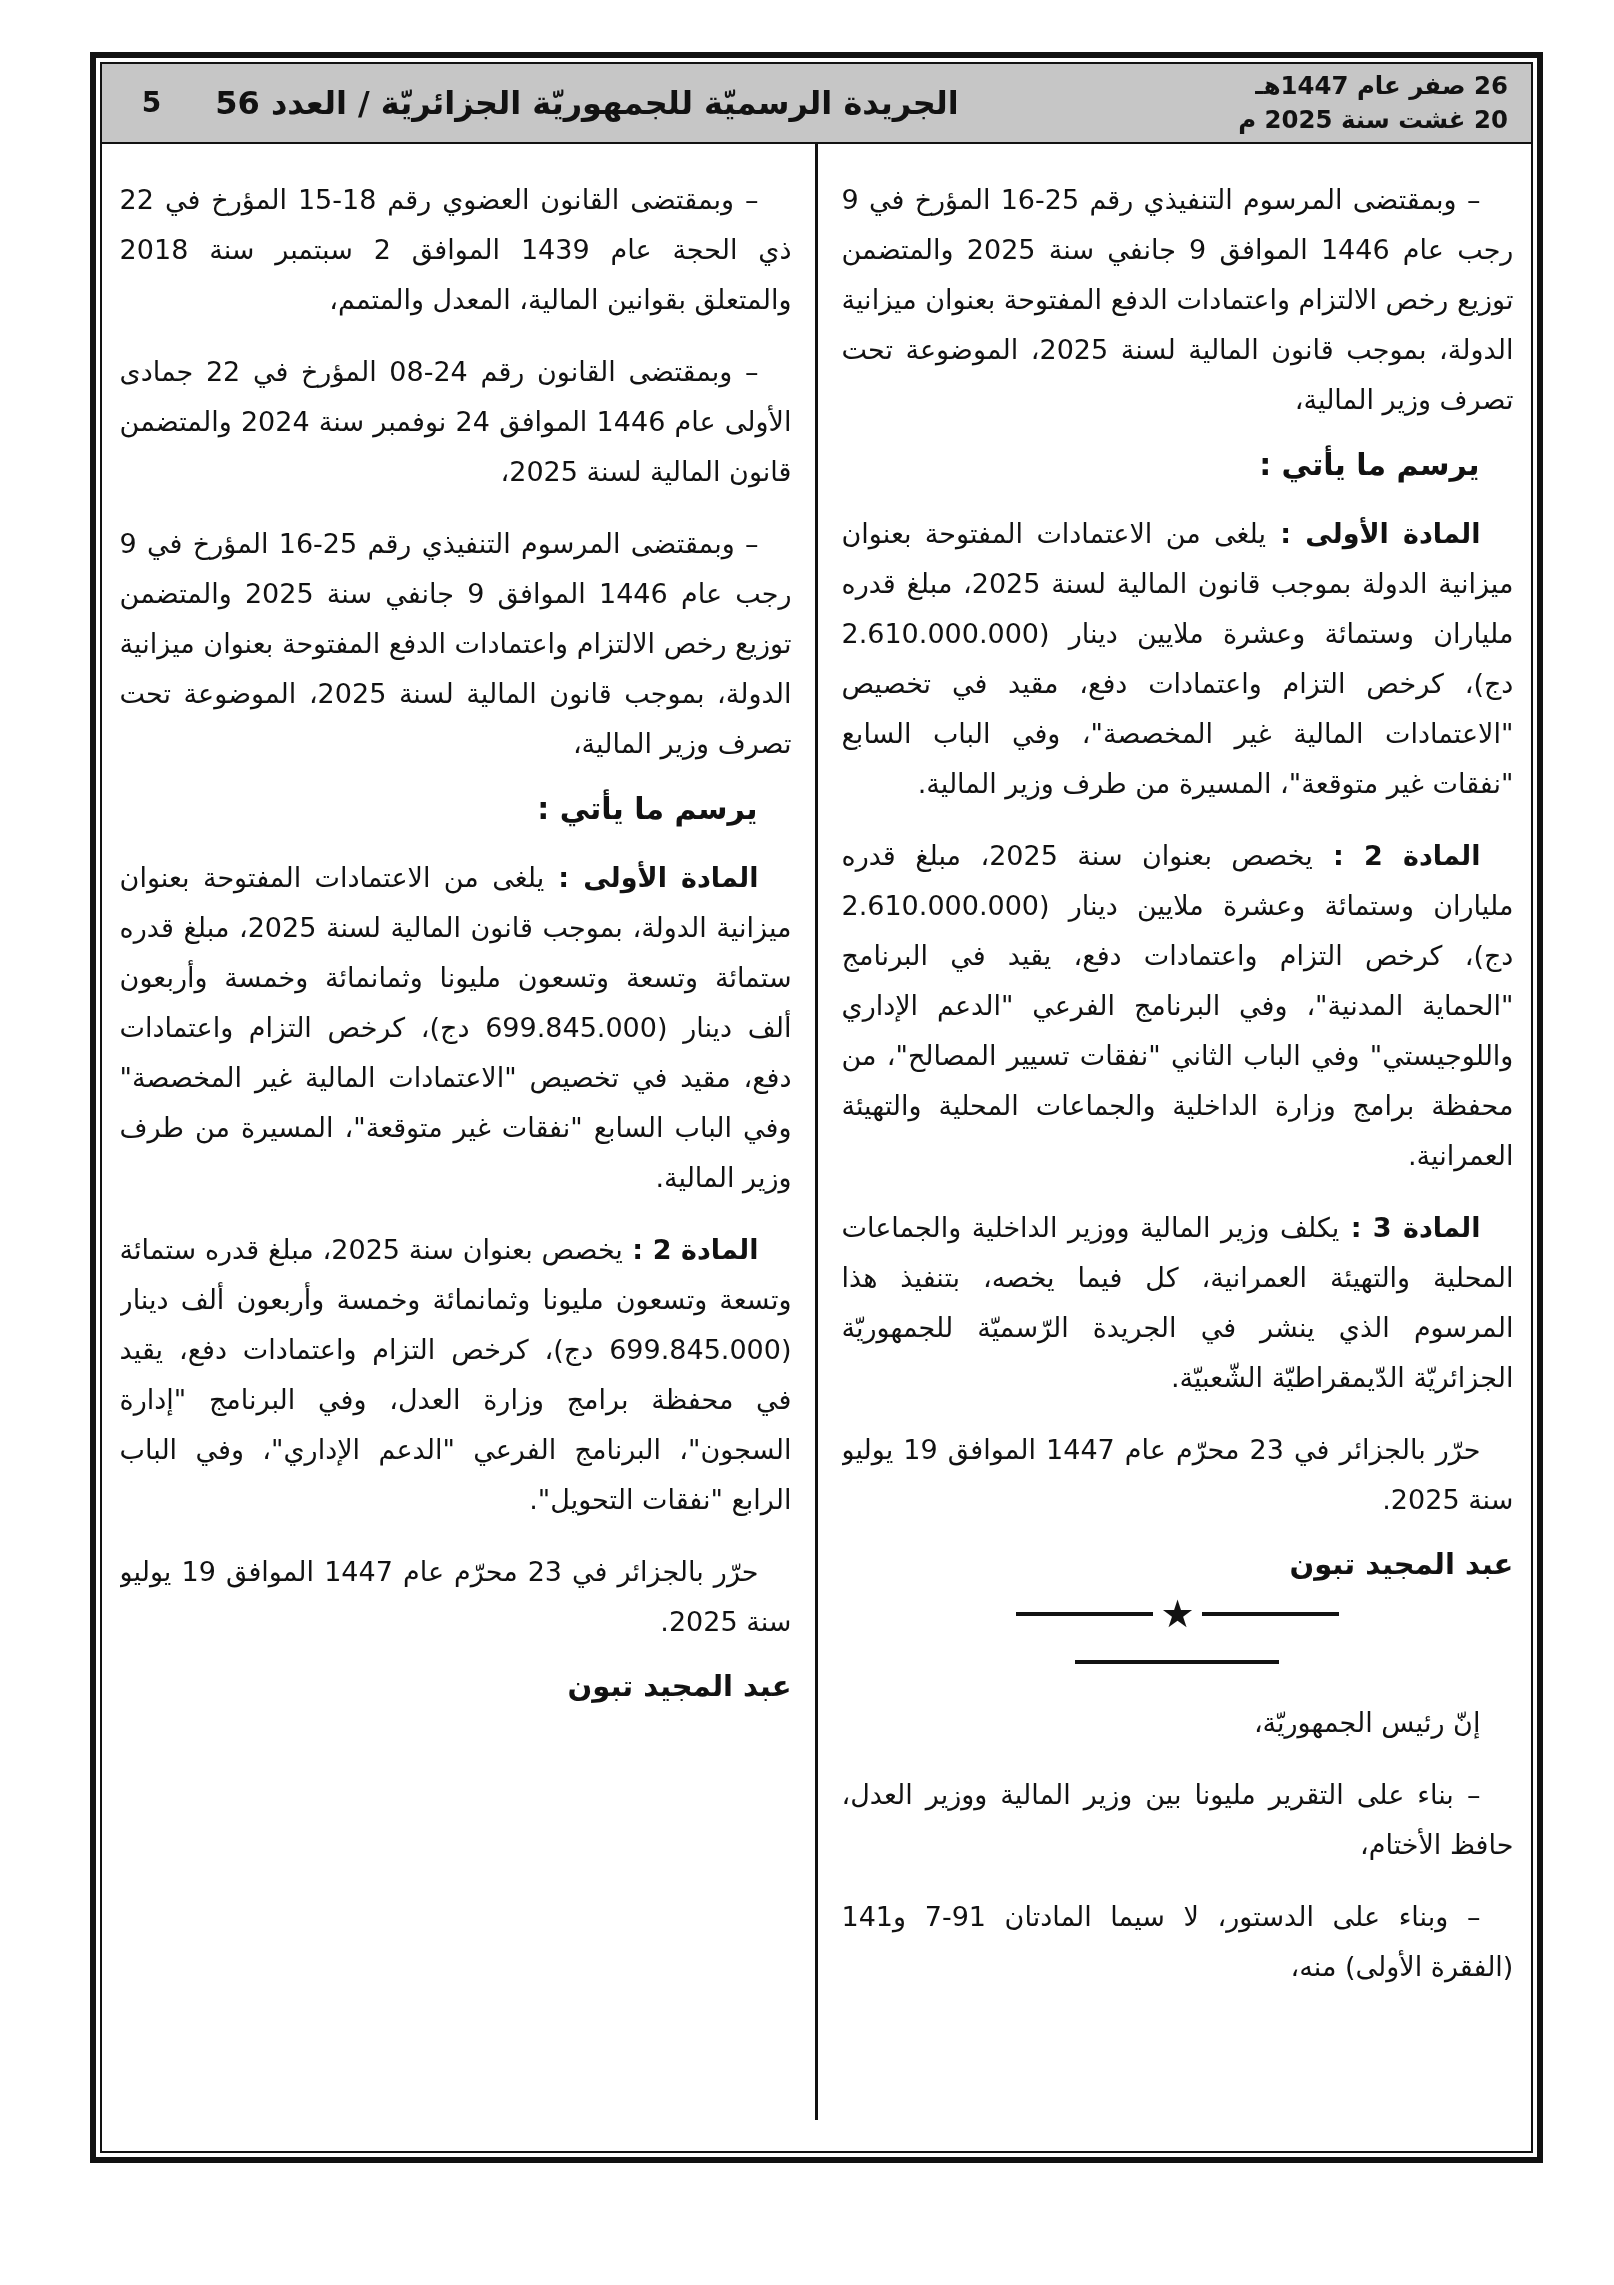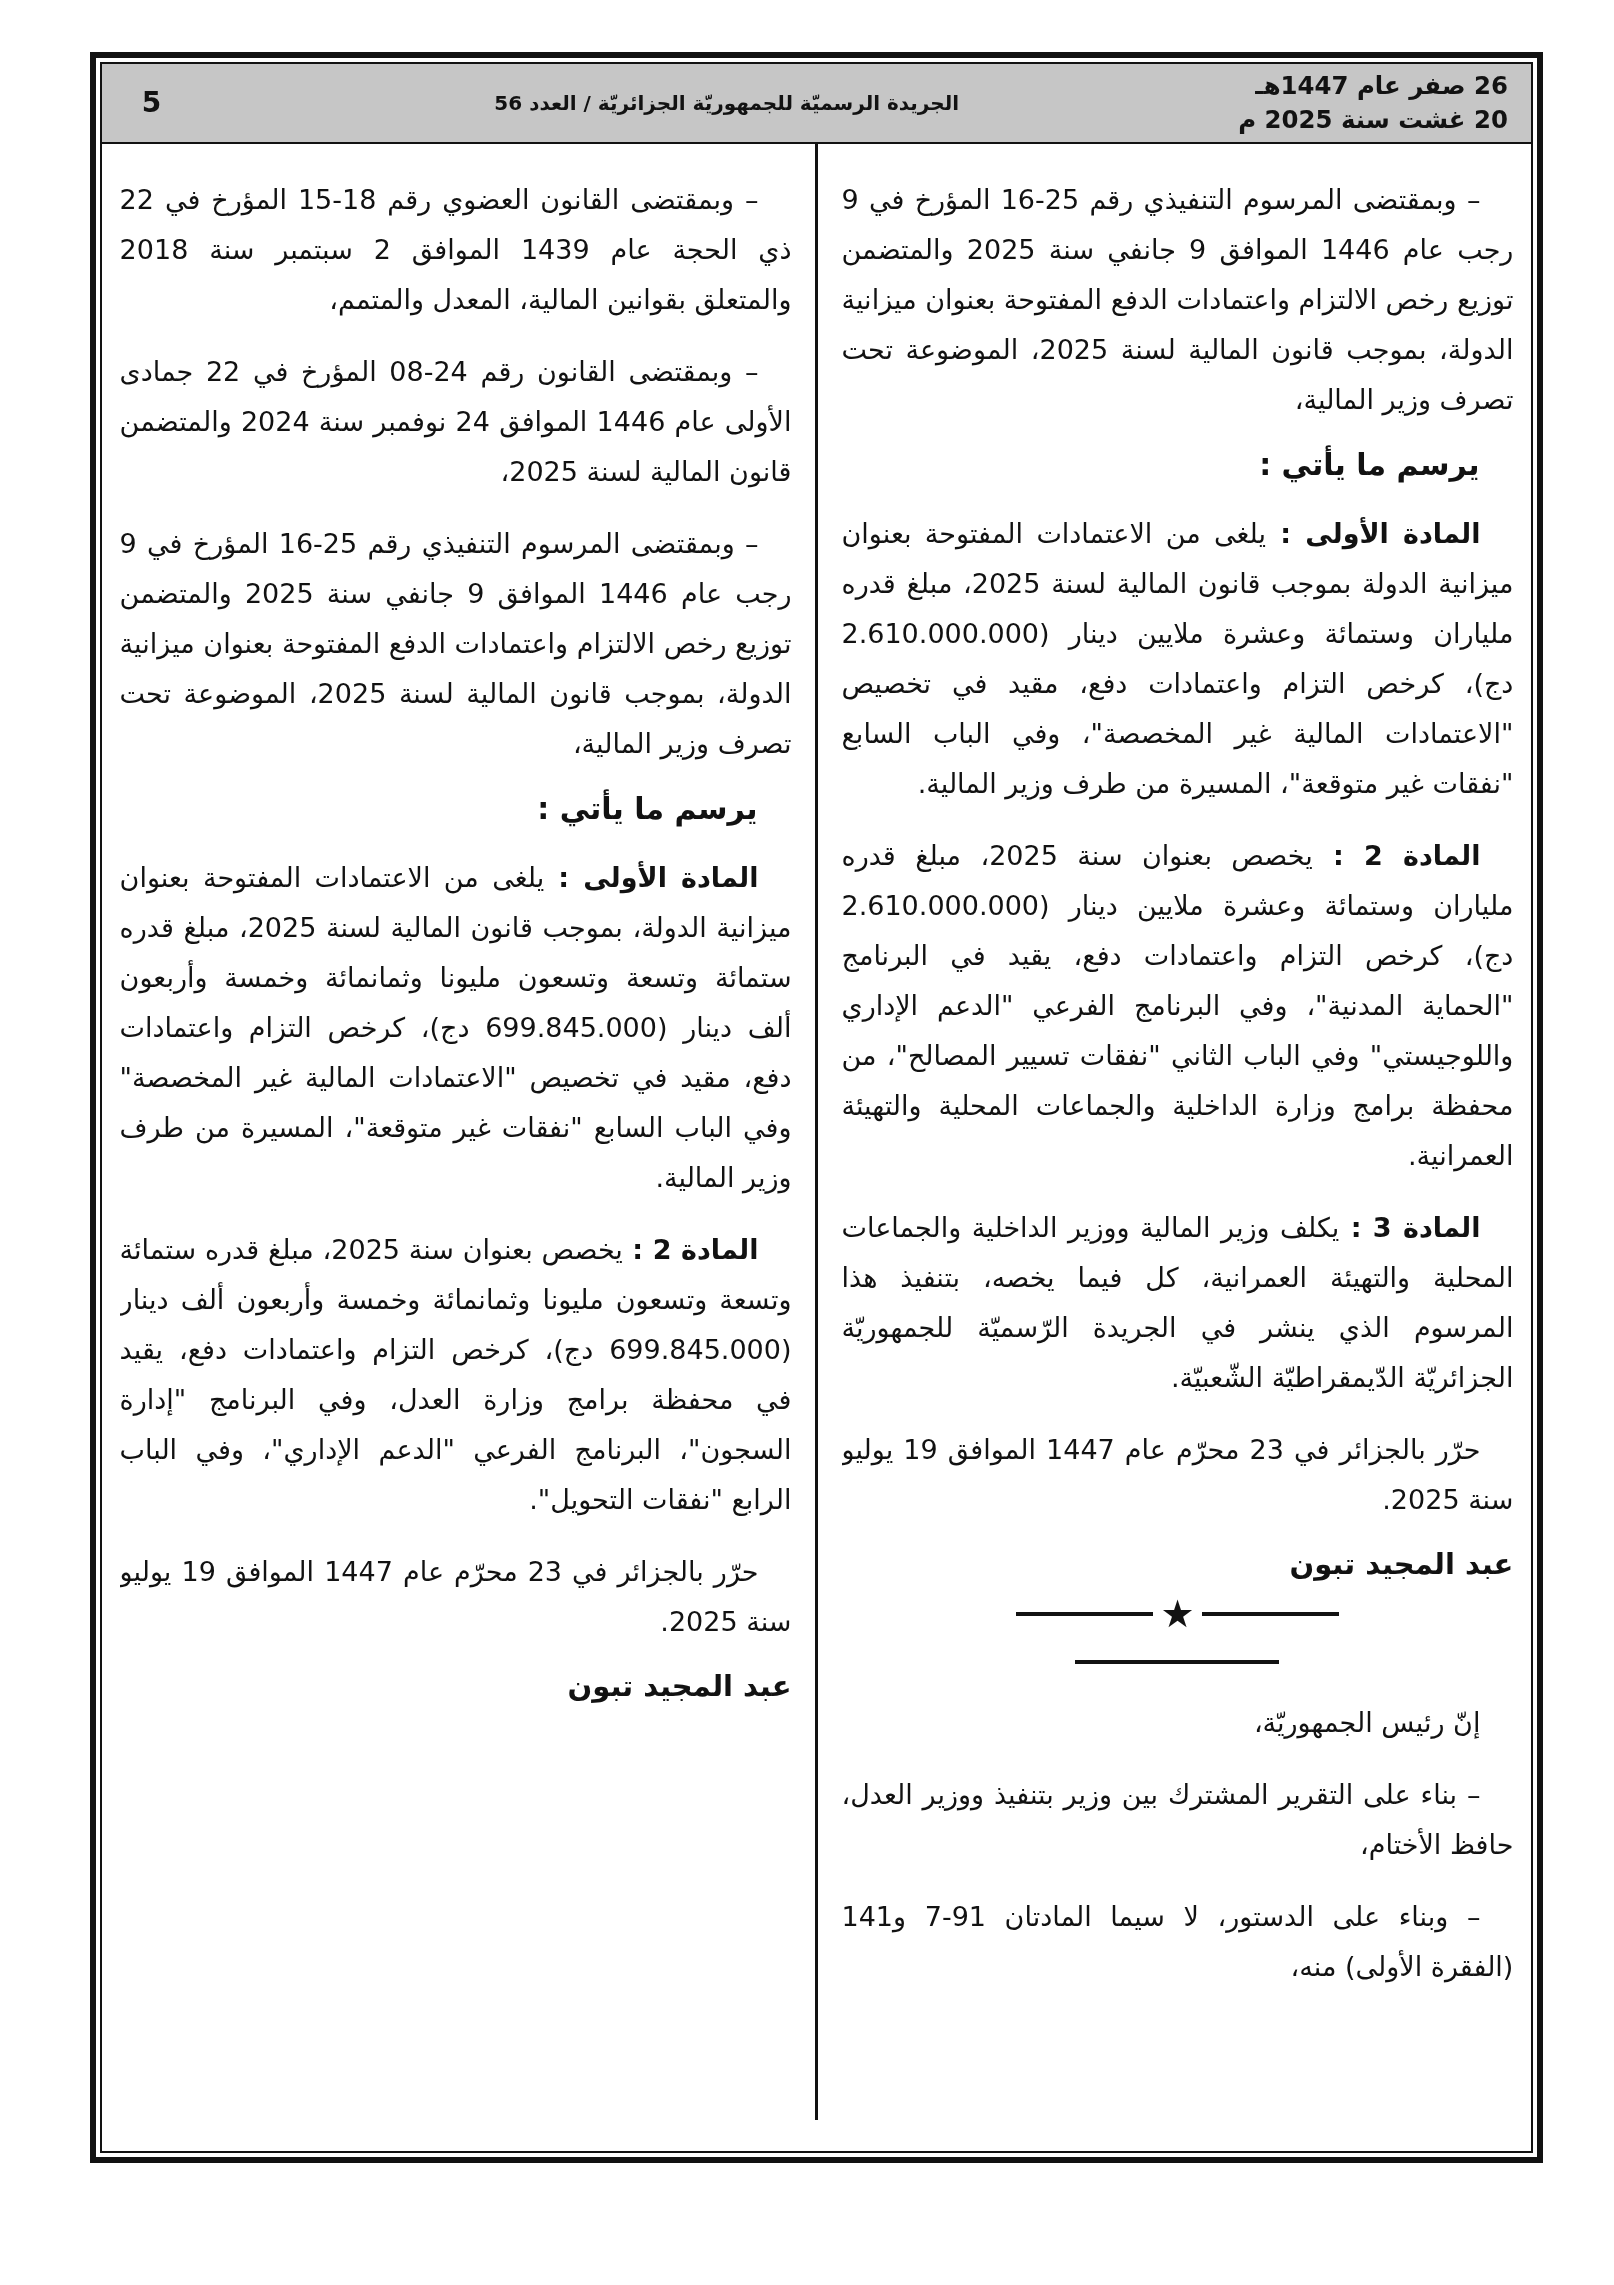--- a/index.html
+++ b/index.html
@@ -41,23 +41,23 @@
   .dates {
     text-align: right;
     font-weight: bold;
     font-size: 24.4px;
     line-height: 34px;
     padding-right: 16.3px;
     white-space: nowrap;
   }
   .gtitle {
     flex: 1;
-    text-align: center;
+    text-align: left;
     font-weight: bold;
-    font-size: 20px;
+    font-size: 32px;
     white-space: nowrap;
   }
   .pnum {
     font-weight: bold;
     font-size: 28px;
     padding-left: 33px;
     padding-right: 54px;
   }
   .content {
     flex: 1;
@@ -158,21 +158,21 @@
             <p class="para"><span class="lead">المادة 3 : </span>يكلف وزير المالية ووزير الداخلية والجماعات المحلية والتهيئة العمرانية، كل فيما يخصه، بتنفيذ هذا المرسوم الذي ينشر في الجريدة الرّسميّة للجمهوريّة الجزائريّة الدّيمقراطيّة الشّعبيّة.</p>
             <p class="para">حرّر بالجزائر في 23 محرّم عام 1447 الموافق 19 يوليو سنة 2025.</p>
             <div class="signature">عبد المجيد تبون</div>
             <div class="star-sep">
               <span class="line"></span>
               <span class="star">★</span>
               <span class="line"></span>
             </div>
             <div class="short-rule"></div>
             <p class="para">إنّ رئيس الجمهوريّة،</p>
-            <p class="para">– بناء على التقرير المشترك بين وزير بتنفيذ ووزير العدل، حافظ الأختام،</p>
+            <p class="para">– بناء على التقرير مليونا بين وزير المالية ووزير العدل، حافظ الأختام،</p>
             <p class="para">– وبناء على الدستور، لا سيما المادتان 91‏-7 و141 (الفقرة الأولى) منه،</p>
           </section>
         <section class="column col-second">
             <p class="para">– وبمقتضى القانون العضوي رقم 18‏-15 المؤرخ في 22 ذي الحجة عام 1439 الموافق 2 سبتمبر سنة 2018 والمتعلق بقوانين المالية، المعدل والمتمم،</p>
             <p class="para">– وبمقتضى القانون رقم 24‏-08 المؤرخ في 22 جمادى الأولى عام 1446 الموافق 24 نوفمبر سنة 2024 والمتضمن قانون المالية لسنة 2025،</p>
             <p class="para">– وبمقتضى المرسوم التنفيذي رقم 25‏-16 المؤرخ في 9 رجب عام 1446 الموافق 9 جانفي سنة 2025 والمتضمن توزيع رخص الالتزام واعتمادات الدفع المفتوحة بعنوان ميزانية الدولة، بموجب قانون المالية لسنة 2025، الموضوعة تحت تصرف وزير المالية،</p>
             <p class="heading">يرسم ما يأتي :</p>
             <p class="para"><span class="lead">المادة الأولى : </span>يلغى من الاعتمادات المفتوحة بعنوان ميزانية الدولة، بموجب قانون المالية لسنة 2025، مبلغ قدره ستمائة وتسعة وتسعون مليونا وثمانمائة وخمسة وأربعون ألف دينار (699.845.000 دج)، كرخص التزام واعتمادات دفع، مقيد في تخصيص "الاعتمادات المالية غير المخصصة" وفي الباب السابع "نفقات غير متوقعة"، المسيرة من طرف وزير المالية.</p>
             <p class="para"><span class="lead">المادة 2 : </span>يخصص بعنوان سنة 2025، مبلغ قدره ستمائة وتسعة وتسعون مليونا وثمانمائة وخمسة وأربعون ألف دينار (699.845.000 دج)، كرخص التزام واعتمادات دفع، يقيد في محفظة برامج وزارة العدل، وفي البرنامج "إدارة السجون"، البرنامج الفرعي "الدعم الإداري"، وفي الباب الرابع "نفقات التحويل".</p>
             <p class="para">حرّر بالجزائر في 23 محرّم عام 1447 الموافق 19 يوليو سنة 2025.</p>

